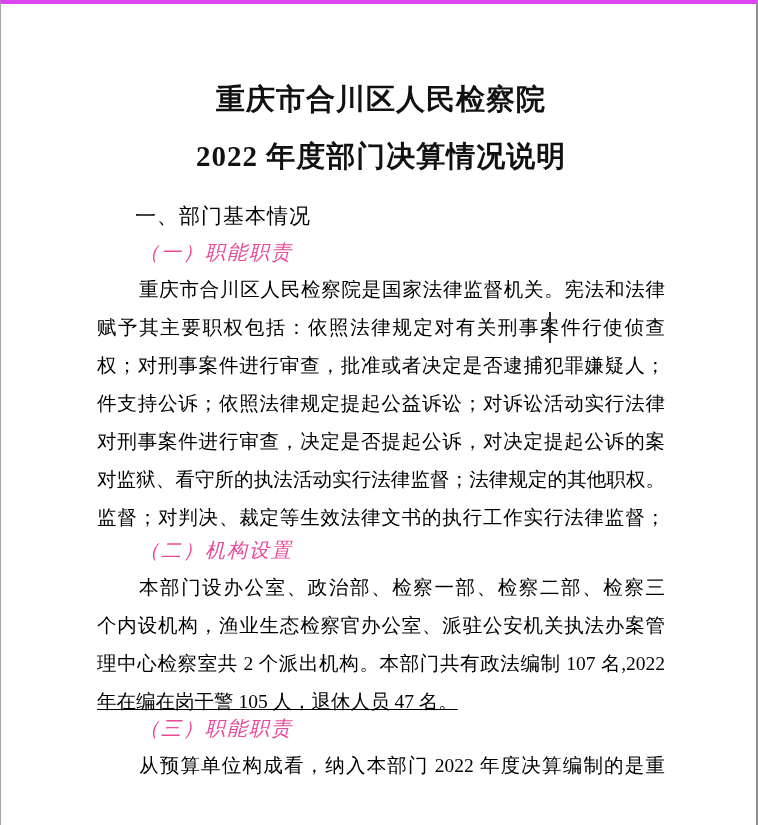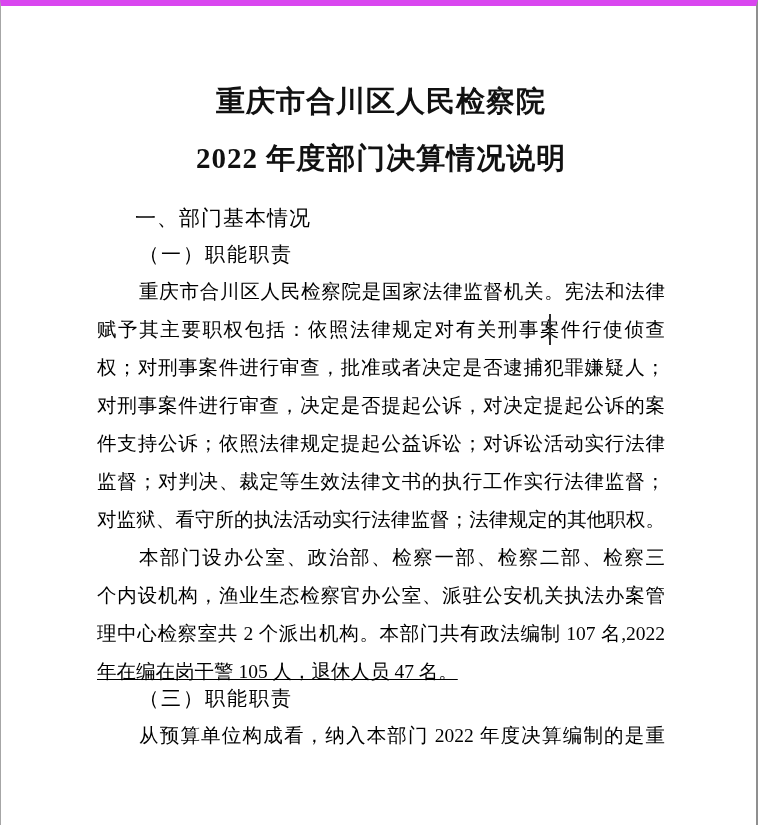--- a/index.html
+++ b/index.html
@@ -1,21 +1,21 @@
 <!DOCTYPE html>
 <html><head>
 <meta charset="utf-8">
 <style>
   html,body { margin:0; padding:0; background:#ffffff; }
   .page {
     position:relative;
     width:758px; height:825px;
     box-sizing:border-box;
     background:#ffffff;
-    border-top:6px solid #d946ef;
+    border-top:4px solid #d946ef;
     border-left:1px solid #a6a6a6;
     border-right:2px solid #8f8f8f;
     overflow:hidden;
     font-family:"Liberation Serif","DejaVu Serif",serif;
     color:#212121;
   }
   .content { padding:0 91px 0 96px; }
 
   .doc-title {
     text-align:center;
@@ -35,23 +35,24 @@
     font-size:21px;
     line-height:30px;
     color:#000000;
     text-indent:38px;
     letter-spacing:1px;
   }
 
   .sub-heading {
     font-size:20px;
     line-height:38px;
+    font-style:italic;
     text-indent:42px;
     letter-spacing:2px;
-    color:#000000;
+    color:#ec4899;
   }
   .sub-heading.s1 { margin-top:2px; }
   .sub-heading.s2 { margin-top:-6px; }
   .sub-heading.s3 { margin-top:-12px; }
 
   .line {
     font-size:19.5px;
     line-height:38px;
     height:38px;
     overflow:hidden;
@@ -79,25 +80,26 @@
     <div class="doc-title t1">重庆市合川区人民检察院</div>
     <div class="doc-title t2">2022 年度部门决算情况说明</div>
 
     <div class="sec-heading">一、部门基本情况</div>
 
     <div class="sub-heading s1">（一）职能职责</div>
 
     <div class="line first">重庆市合川区人民检察院是国家法律监督机关。宪法和法律</div>
     <div class="line">赋予其主要职权包括：依照法律规定对有关刑事案件行使侦查</div>
     <div class="line">权；对刑事案件进行审查，批准或者决定是否逮捕犯罪嫌疑人；</div>
+    <div class="line">件支持公诉；依照法律规定提起公益诉讼；对诉讼活动实行法律</div>
     <div class="line">对刑事案件进行审查，决定是否提起公诉，对决定提起公诉的案</div>
-    <div class="line">件支持公诉；依照法律规定提起公益诉讼；对诉讼活动实行法律</div>
+    <div class="line">对监狱、看守所的执法活动实行法律监督；法律规定的其他职权。</div>
     <div class="line">监督；对判决、裁定等生效法律文书的执行工作实行法律监督；</div>
-    <div class="line">对监狱、看守所的执法活动实行法律监督；法律规定的其他职权。</div>
 
+    <div class="sub-heading s2">（二）机构设置</div>
 
     <div class="line first">本部门设办公室、政治部、检察一部、检察二部、检察三部、</div>
     <div class="line">个内设机构，渔业生态检察官办公室、派驻公安机关执法办案管</div>
     <div class="line">理中心检察室共 2 个派出机构。本部门共有政法编制 107 名,2022</div>
     <div class="line last">年在编在岗干警 105 人，退休人员 47 名。</div>
 
     <div class="sub-heading s3">（三）职能职责</div>
 
     <div class="line first">从预算单位构成看，纳入本部门 2022 年度决算编制的是重</div>
 

